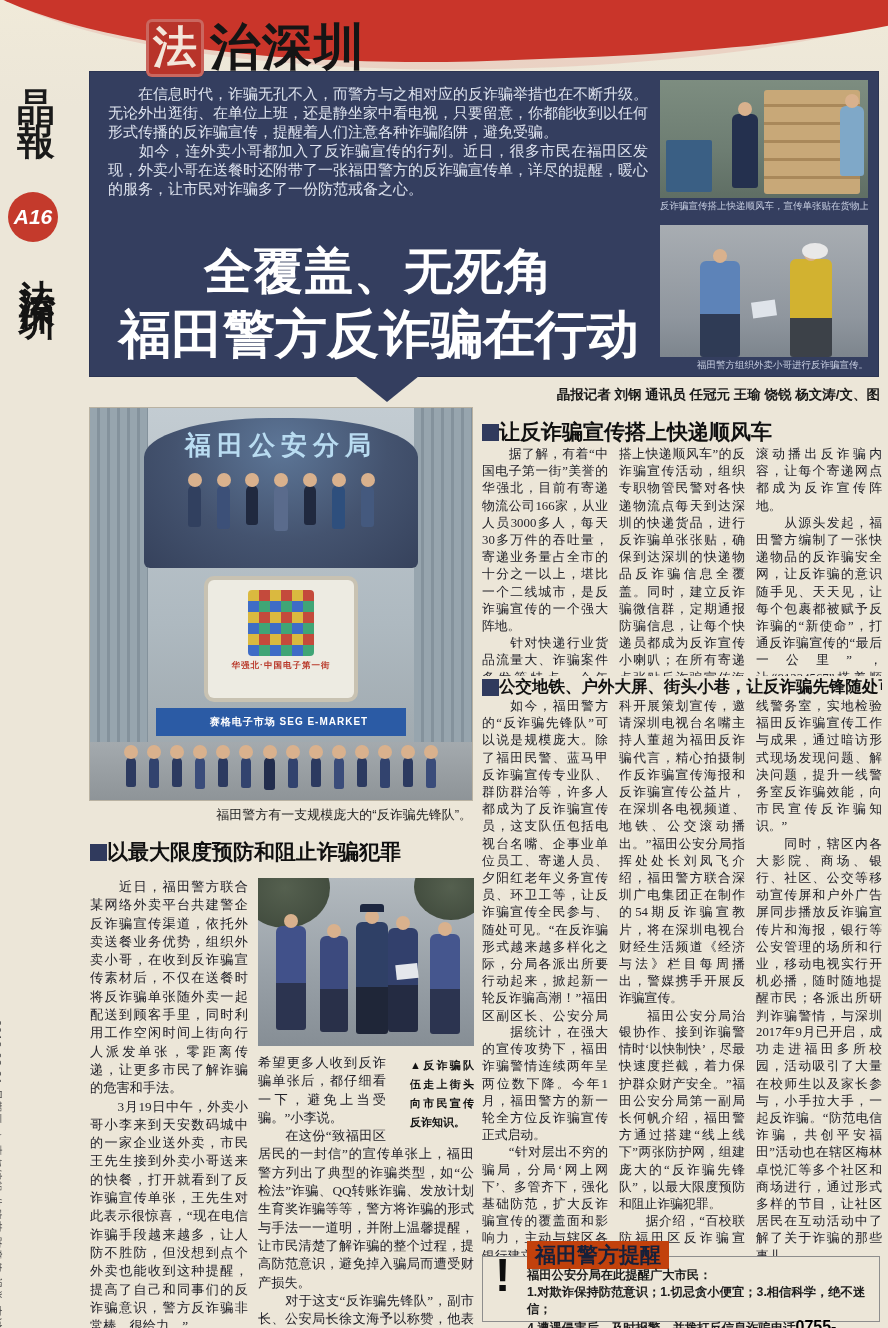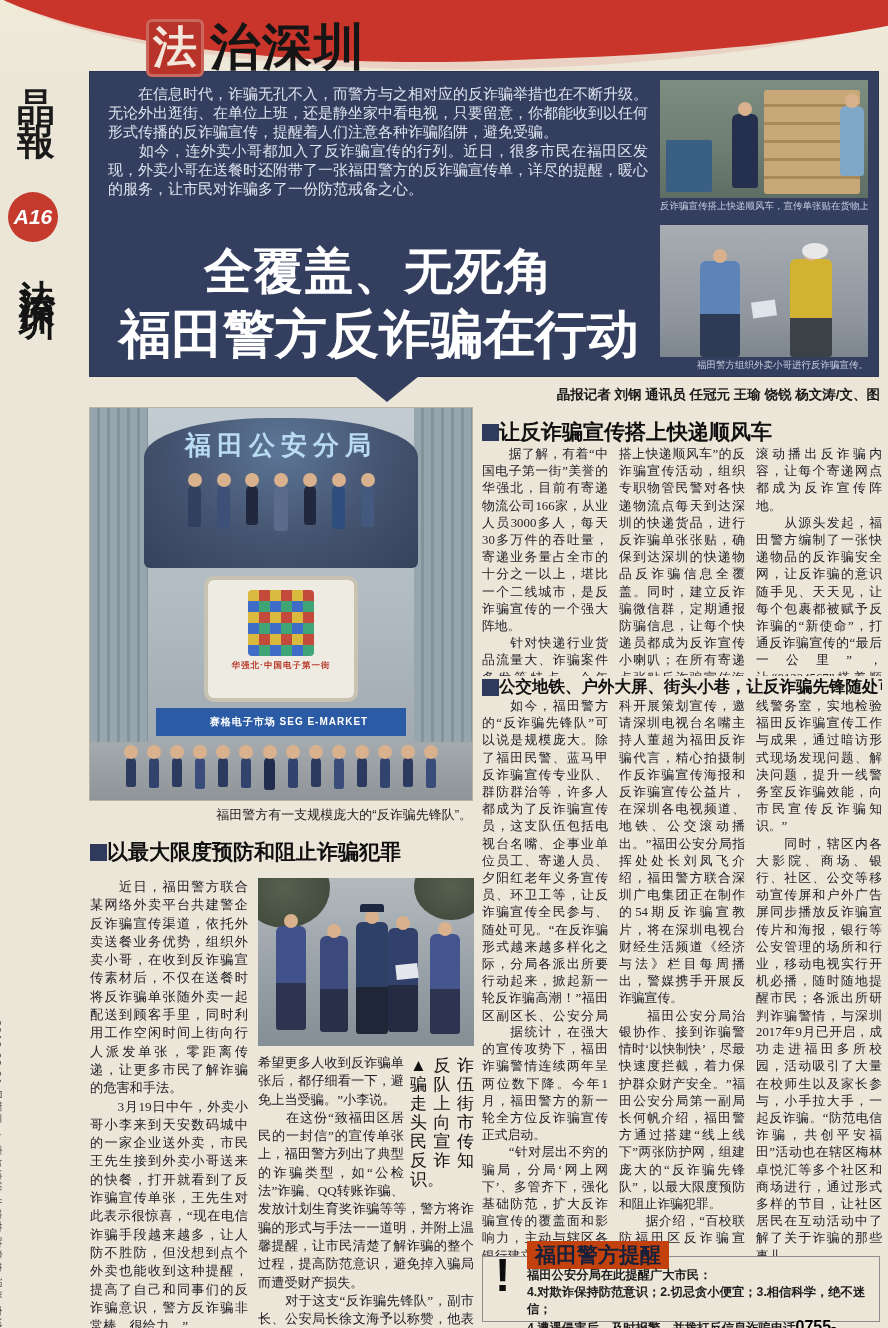--- a/index.html
+++ b/index.html
@@ -58,21 +58,21 @@
   .sec-title{font-weight:900;color:#101010;white-space:nowrap;}
   
   .left-art{position:absolute;left:90px;top:838px;width:384px;height:490px;overflow:hidden;}
   .left-art .sec-title{font-size:21px;}
   .left-cols{display:flex;gap:10px;margin-top:12px;}
   .lcol1{width:158px;font-size:13.2px;line-height:18.3px;text-align:justify;color:#22222a;font-family:"Liberation Serif",serif;}
   .lcol1 p,.lcol2 p{margin:0;}
   .lcol2{width:216px;font-size:13.2px;line-height:18.3px;text-align:justify;color:#22222a;font-family:"Liberation Serif",serif;}
   .photo-street{position:relative;height:168px;background:linear-gradient(180deg,#b3babf 0%,#99a1a8 55%,#868e95 100%);overflow:hidden;margin-bottom:8px;}
   .tree{position:absolute;border-radius:50%;background:radial-gradient(#55604f,#3c4639);}
-  .street-cap{float:right;width:64px;margin:2px 0 4px 6px;font-weight:400;font-size:17px;line-height:19px;color:#111;font-family:"Liberation Sans",sans-serif;}
+  .street-cap{float:right;width:64px;margin:2px 0 4px 24px;font-weight:700;font-size:11px;line-height:19px;color:#111;font-family:"Liberation Sans",sans-serif;}
   
   .right-art{position:absolute;left:482px;top:418px;width:400px;}
   .rsec{position:relative;overflow:hidden;}
   .rsec .cols{display:flex;gap:11px;}
   .rsec .col{width:126px;font-size:12.8px;line-height:17.2px;text-align:justify;color:#22222a;font-family:"Liberation Serif",serif;}
   .rsec .col p{margin:0;}
   .rsec1{height:258px;}
   .rsec1 .sec-title{font-size:21px;}
   .rsec2{height:348px;}
   .rsec2 .sec-title{font-size:16.5px;}
@@ -269,18 +269,18 @@
           </div>
       </div>
     </div>
   </div>
 
   <div class="alert">
     <div class="alert-bang">!</div>
     <div class="alert-title">福田警方提醒</div>
     <div class="alert-body">
       <div>福田公安分局在此提醒广大市民：</div>
-      <div>4.对欺诈保持防范意识；2.切忌贪小便宜；3.相信科学，绝不迷信；</div>
+      <div>1.对欺诈保持防范意识；1.切忌贪小便宜；3.相信科学，绝不迷信；</div>
       <div><span>4.遭遇侵害后，及时报警，并拨打反信息诈骗电话</span><span class="phone">0755-81234567</span></div>
     </div>
   </div>
 
 </div>
 
 </body></html>

